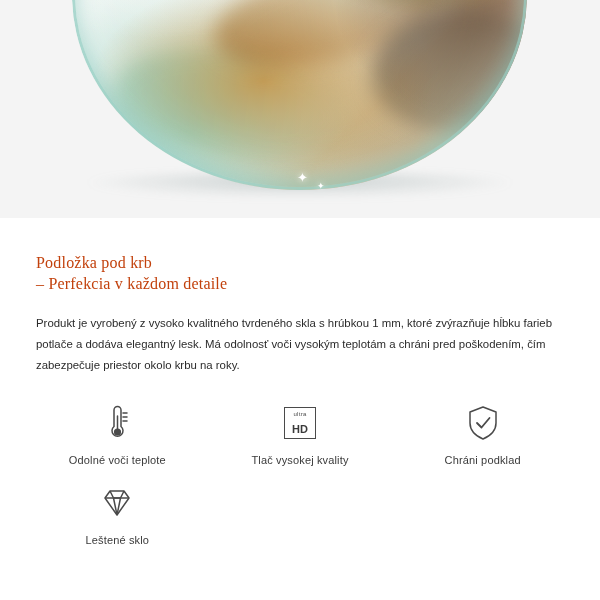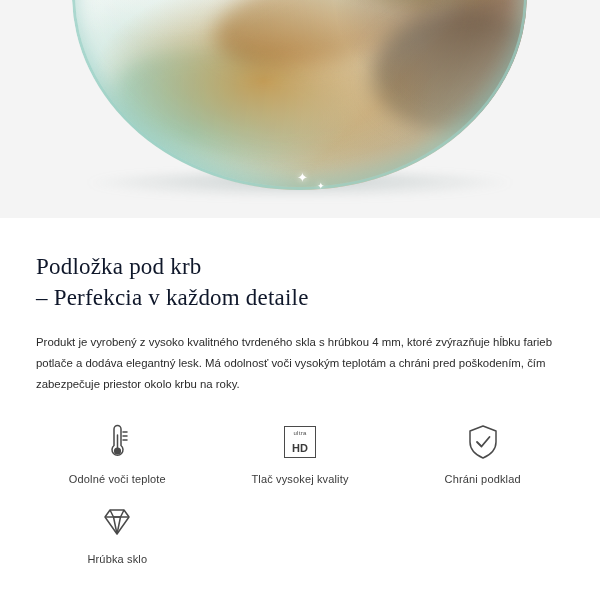--- a/index.html
+++ b/index.html
@@ -85,22 +85,22 @@
   .sp1 { left: 297px; top: 171px; }
   .sp2 { left: 317px; top: 182px; font-size: 9px; }
 
   
   .content {
     padding: 18px 36px 0 36px;
   }
   h1.title {
     font-family: "Liberation Serif", serif;
     font-weight: 400;
-    color: #0f172a;
-    font-size: 23px;
+    color: #c2410c;
+    font-size: 16px;
     line-height: 1.34;
     margin: 16px 0 0 0;
     letter-spacing: .2px;
   }
   h1.title .l2 { display: block; }
   p.desc {
     margin: 18px 0 0 0;
     font-size: 11.4px;
     line-height: 1.85;
     color: #2b2b2b;
@@ -161,21 +161,21 @@
   </div>
   <span class="sparkle sp1">✦</span>
   <span class="sparkle sp2">✦</span>
 </div>
 
 <div class="content">
   <h1 class="title">
     <span>Podložka pod krb</span>
     <span class="l2">– Perfekcia v každom detaile</span>
   </h1>
-  <p class="desc">Produkt je vyrobený z vysoko kvalitného tvrdeného skla s hrúbkou 4 mm, ktoré zvýrazňuje hĺbku farieb potlače a dodáva elegantný lesk. Má odolnosť voči vysokým teplotám a chráni pred poškodením, čím zabezpečuje priestor okolo krbu na roky.</p>
+  <p class="desc">Produkt je vyrobený z vysoko kvalitného tvrdeného skla s hrúbkou 1 mm, ktoré zvýrazňuje hĺbku farieb potlače a dodáva elegantný lesk. Má odolnosť voči vysokým teplotám a chráni pred poškodením, čím zabezpečuje priestor okolo krbu na roky.</p>
 </div>
 
 <div class="features">
 
   <div class="feature">
     <span class="ico">
       <svg width="34" height="38" viewBox="0 0 34 38">
         <g fill="none" stroke="#4a4a4a" stroke-width="1.5" stroke-linecap="round">
           <path d="M14 6 a3.5 3.5 0 0 1 7 0 v16.5 a5.5 5.5 0 1 1 -7 0 Z"></path>
           <line x1="17.5" y1="12" x2="17.5" y2="25"></line>
@@ -214,18 +214,18 @@
       <svg width="38" height="32" viewBox="0 0 38 32">
         <g fill="none" stroke="#4a4a4a" stroke-width="1.5" stroke-linejoin="round">
           <path d="M7 11 L12 4 H26 L31 11 L19 28 Z"></path>
           <path d="M7 11 H31"></path>
           <path d="M12 4 L15.5 11 L19 28"></path>
           <path d="M26 4 L22.5 11 L19 28"></path>
           <path d="M15.5 11 H22.5"></path>
         </g>
       </svg>
     </span>
-    <span class="cap">Hrúbka sklo</span>
+    <span class="cap">Leštené sklo</span>
   </div>
 
 
 
 </div>
 
 </body></html>

